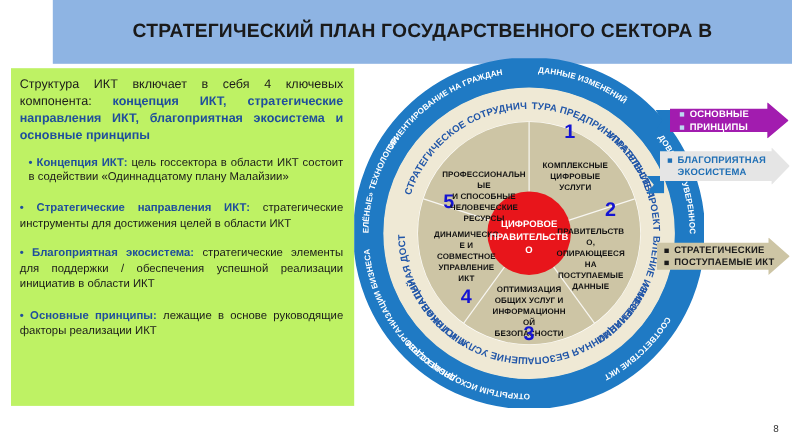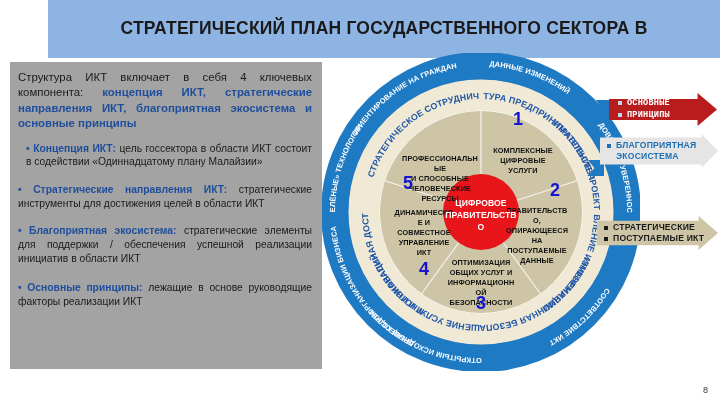--- a/index.html
+++ b/index.html
@@ -31,21 +31,21 @@
     line-height: 1.12;
     white-space: nowrap;
   }
   .title-line.l2 { margin-top: 2px; }
 
   
   .text-panel {
     position: absolute;
     left: 10px; top: 62px;
     width: 312px; height: 307px;
-    background: #a3a3a3;
+    background: #bef264;
     padding: 8px 10px 6px 8px;
   }
   .tp-intro {
     font-size: 11.4px;
     line-height: 1.35;
     color: #1a1a1a;
     text-align: justify;
   }
   .tp-intro b { color: #1f4e9c; }
   .bullet {
@@ -70,23 +70,22 @@
     font-weight: bold;
     font-size: 8.6px;
     letter-spacing: 0.2px;
     line-height: 1.32;
   }
   .callout .row { display: flex; align-items: baseline; gap: 5px; }
   .callout .sq { display: inline-block; width: 4px; height: 4px; flex: 0 0 auto; }
 
   
   .arrow-blue {
-    background: #b91c1c;
+    background: #a21caf;
     clip-path: polygon(0 18%, 82% 18%, 82% 0, 100% 50%, 82% 100%, 82% 82%, 0 82%);
-    font-family: Liberation Mono, monospace;
   }
   .arrow-tan {
     background: #cdc5a5;
     clip-path: polygon(0 14%, 84% 14%, 84% 0, 100% 50%, 84% 100%, 84% 86%, 0 86%);
     margin-top: 38px;
   }
   .arrow-pale {
     background: #e5e5e5;
     clip-path: polygon(0 10%, 86% 10%, 86% 0, 100% 50%, 86% 100%, 86% 90%, 0 90%);
   }

